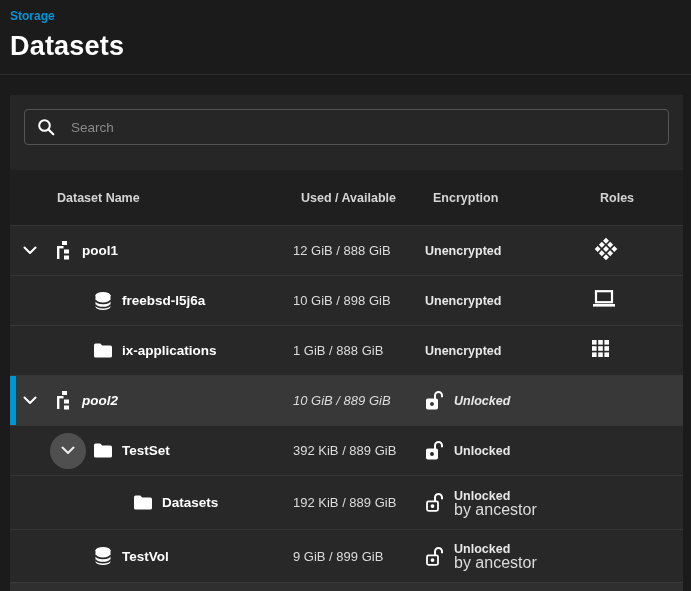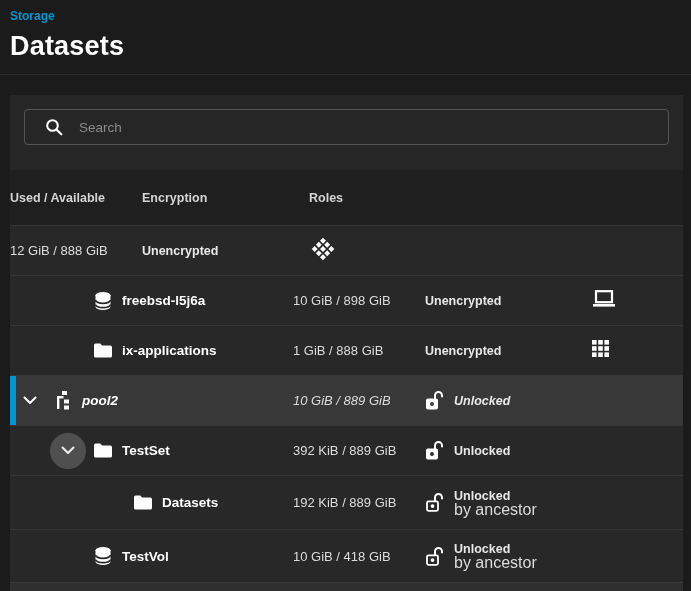--- a/index.html
+++ b/index.html
@@ -11,32 +11,32 @@
   .breadcrumb{color:#0095d5;font-size:12px;font-weight:700;display:inline-block;cursor:pointer;}
   .title{color:#fff;font-size:27px;font-weight:800;margin-top:7px;letter-spacing:.2px;}
   .top-divider{border-bottom:1px solid #2d2d2d;margin-top:12px;}
 
   
   .card{position:absolute;left:10px;top:95px;width:673px;}
 
   
   .search-section{background:#262626;height:75px;box-sizing:border-box;padding:14px;}
   .search-box{height:36px;box-sizing:border-box;border:1px solid #555;border-radius:4px;
-    display:flex;align-items:center;padding:0 20px;background:transparent;}
+    display:flex;align-items:center;padding:0 12px;background:transparent;}
   .search-box svg{flex:0 0 auto;}
   .search-input{flex:1;margin-left:14px;background:transparent;border:none;outline:none;
     color:#ddd;font-size:13.5px;font-family:inherit;}
   .search-input::placeholder{color:#8a8a8a;}
 
   
   .thead{background:#1f1f1f;height:55px;display:flex;align-items:center;font-size:12.5px;
     font-weight:700;color:#d4d4d4;}
   .cell{box-sizing:border-box;}
   .c-name{width:283px;padding-left:47px;}
-  .c-used{width:132px;}
+  .c-used{width:132px;margin-left:8px;}
   .c-enc{width:145px;}
   .c-roles{flex:1;padding-left:22px;}
 
   
   .row{background:#282828;height:50px;display:flex;align-items:center;position:relative;
     border-top:1px solid #363636;box-sizing:border-box;cursor:pointer;}
   .row.h54{height:54px;}
   .row.h53{height:53px;}
   .row.selected{background:#383838;font-style:italic;}
   .row.selected::before{content:"";position:absolute;left:0;top:0;bottom:0;width:6px;background:#0095d5;}
@@ -80,26 +80,44 @@
       <div class="search-box">
         <svg width="18" height="18" viewBox="0 0 18 18">
           <circle cx="7.5" cy="7.5" r="5.3" stroke="#fff" stroke-width="2" fill="none"></circle>
           <line x1="11.7" y1="11.7" x2="16.3" y2="16.3" stroke="#fff" stroke-width="2.2" stroke-linecap="round"></line>
         </svg>
         <input class="search-input" type="text" placeholder="Search" style="">
       </div>
     </div>
 
     <div class="thead">
+      <div class="cell c-name">Dataset Name</div>
       <div class="cell c-used">Used / Available</div>
       <div class="cell c-enc">Encryption</div>
       <div class="cell c-roles">Roles</div>
     </div>
 
     <div class="row">
+      <div class="namewrap">
+        <span class="chev">
+          <svg width="14" height="9" viewBox="0 0 14 9">
+              <path d="M1.5 1.5 L7 7 L12.5 1.5" stroke="#fff" stroke-width="2" fill="none" stroke-linecap="round" stroke-linejoin="round"></path>
+            </svg>
+        </span>
+        <span class="type-icon ml-pool-icon">
+          <svg width="19" height="19" viewBox="0 0 19 19" fill="#fff">
+              <rect x="8" y="0" width="5" height="4"></rect>
+              <rect x="3" y="5" width="2.4" height="13"></rect>
+              <rect x="3" y="5" width="6.5" height="2.4"></rect>
+              <rect x="10" y="8.5" width="5" height="4"></rect>
+              <rect x="10" y="14.5" width="5" height="4"></rect>
+            </svg>
+        </span>
+        <span class="nm">pool1</span>
+      </div>
       <div class="used">12 GiB / 888 GiB</div>
       <div class="enc">
           <span>Unencrypted</span>
         </div>
       <div class="roles">
         <span>
           <svg width="28" height="24" viewBox="0 0 28 24">
               <g transform="translate(14,12) rotate(45)" fill="#fff">
                 <rect x="-8" y="-8" width="4.2" height="4.2"></rect>
                 <rect x="-2.1" y="-8" width="4.2" height="4.2"></rect>
@@ -261,21 +279,21 @@
         <span class="type-icon ml-lvl1">
           <svg width="20" height="20" viewBox="0 0 20 20">
               <ellipse cx="10" cy="4.2" rx="7.5" ry="3.2" fill="#fff"></ellipse>
               <path d="M2.5 4.2 v11.6 a7.5 3.2 0 0 0 15 0 V4.2" fill="#fff"></path>
               <path d="M2.5 9.1 a7.5 3.2 0 0 0 15 0" fill="none" stroke="#282828" stroke-width="1.7"></path>
               <path d="M2.5 13.5 a7.5 3.2 0 0 0 15 0" fill="none" stroke="#282828" stroke-width="1.7"></path>
             </svg>
         </span>
         <span class="nm">TestVol</span>
       </div>
-      <div class="used">10 GiB / 418 GiB</div>
+      <div class="used">9 GiB / 899 GiB</div>
       <div class="enc">
         <span class="enc-icon">
           <svg width="19" height="21" viewBox="0 0 19 21">
               <path d="M10 9 V5.4 a3.5 3.5 0 0 1 7 0 V7.2" fill="none" stroke="#fff" stroke-width="2"></path>
               <rect x="2" y="9.4" width="11" height="9.4" rx="1.5" fill="none" stroke="#fff" stroke-width="1.8"></rect>
               <circle cx="7.5" cy="14.1" r="1.9" fill="#fff"></circle>
             </svg>
         </span>
         <span class="two-line">
           <span>Unlocked</span>

